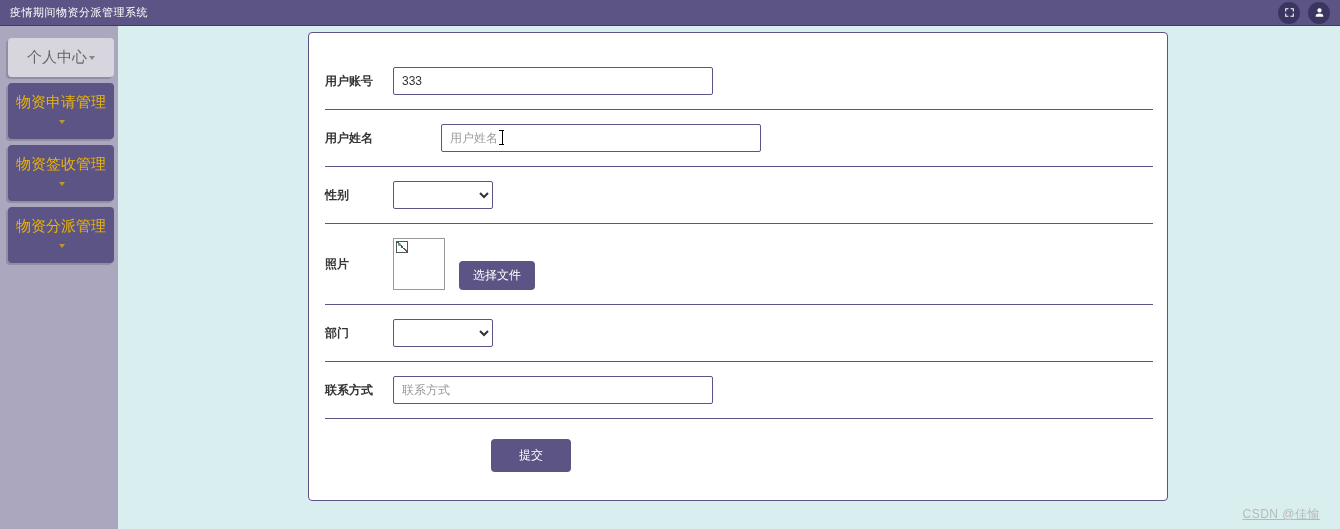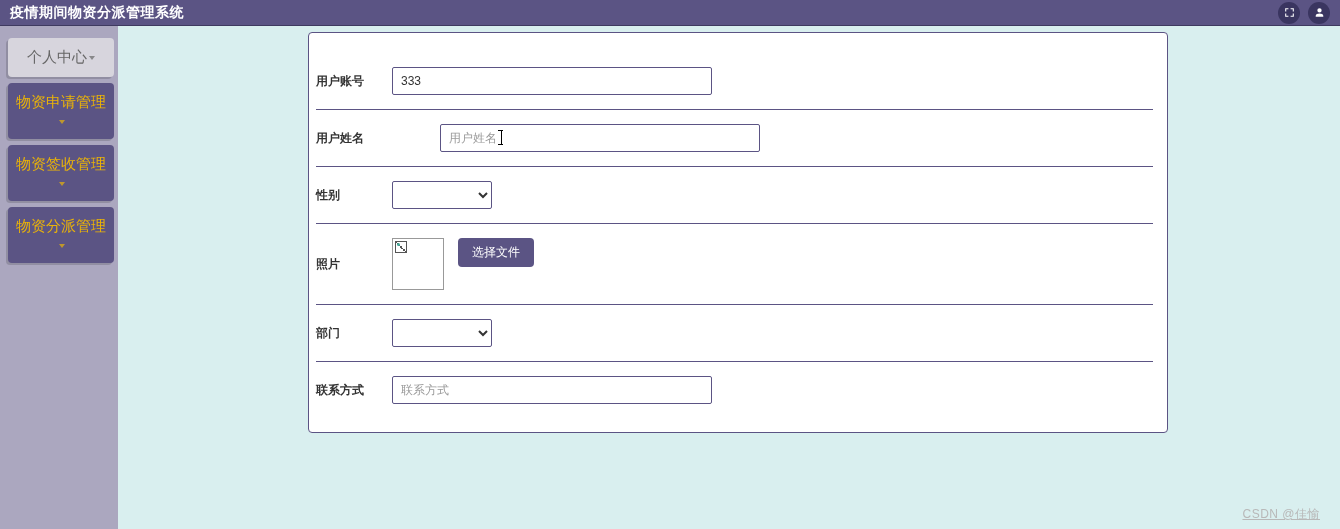--- a/index.html
+++ b/index.html
@@ -15,21 +15,21 @@
     .header {
       background: #5b5484;
       color: #fff;
       height: 26px;
       display: flex;
       align-items: center;
       justify-content: space-between;
       padding: 0 10px;
       border-bottom: 1px solid #3f3a60;
     }
-    .header-title { font-size: 14px; font-weight: 700; letter-spacing: 0.5px; }
+    .header-title { font-size: 11px; font-weight: 400; letter-spacing: 0.5px; }
     .header-icons { display: flex; gap: 8px; }
     .hdr-btn {
       width: 22px; height: 22px;
       background: #3a3560;
       border-radius: 50%;
       display: flex; align-items: center; justify-content: center;
       cursor: pointer;
     }
     .hdr-btn svg { width: 13px; height: 13px; fill: #fff; }
 
@@ -71,21 +71,21 @@
       flex: 1;
       background: #d9efef;
       padding: 6px 10px 40px 10px;
       position: relative;
     }
 
     .form-card {
       background: #fff;
       border: 1.5px solid #5b5484;
       border-radius: 4px;
-      padding: 20px 14px 14px 7px;
+      padding: 20px 14px 14px 16px;
       width: 860px;
       margin-left: 180px;
       margin-top: 0px;
     }
 
     .row {
       display: flex;
       align-items: center;
       padding: 14px 0;
       border-bottom: 1.5px solid #5b5484;
@@ -96,23 +96,23 @@
 
     .label {
       width: 60px;
       font-size: 12px;
       font-weight: 600;
       color: #333;
       text-align: left;
       flex-shrink: 0;
     }
     .field {
-      margin-left: 16px;
+      margin-left: 8px;
       display: flex;
-      align-items: flex-start;
+      align-items: flex-end;
       gap: 14px;
     }
     input[type=text], select {
       height: 28px;
       border: 1px solid #5b5484;
       border-radius: 2px;
       padding: 0 8px;
       font-size: 12px;
       color: #333;
       background: #fff;
@@ -260,19 +260,22 @@
         </div>
       </div>
 
       <div class="row">
         <div class="label">联系方式</div>
         <div class="field">
           <input type="text" class="in-wide" placeholder="联系方式" style="">
         </div>
       </div>
 
+      <div class="row submit-row">
+        <button class="btn submit">提交</button>
+      </div>
 
     </div>
   </div>
 
 </div>
 
 <div class="watermark">CSDN @佳愉</div>
 
 </body></html>

